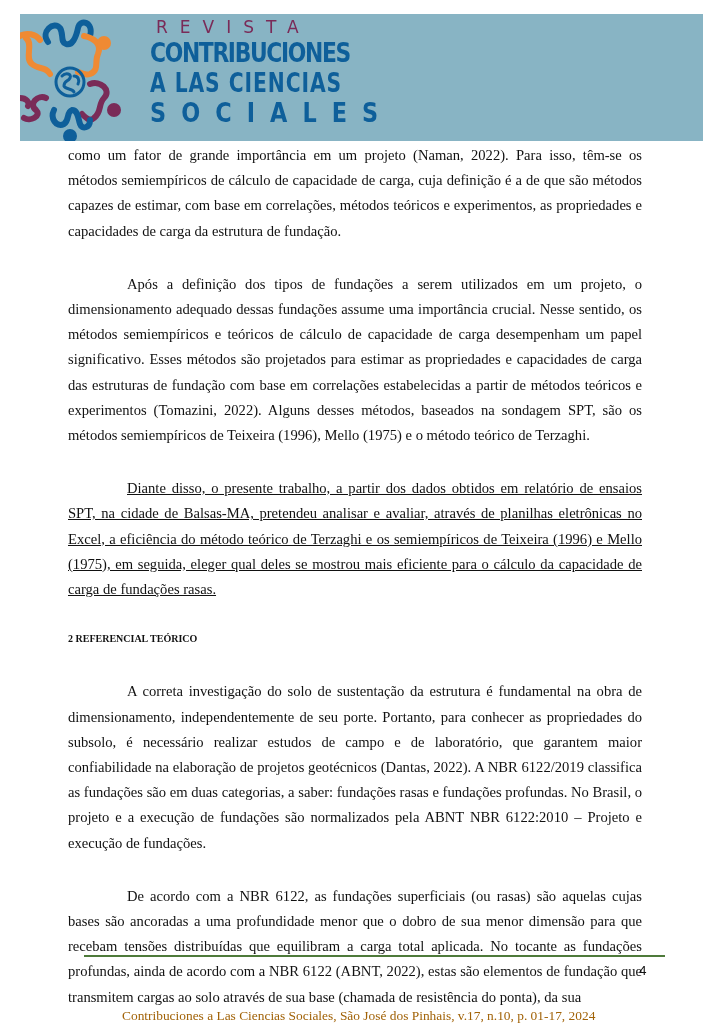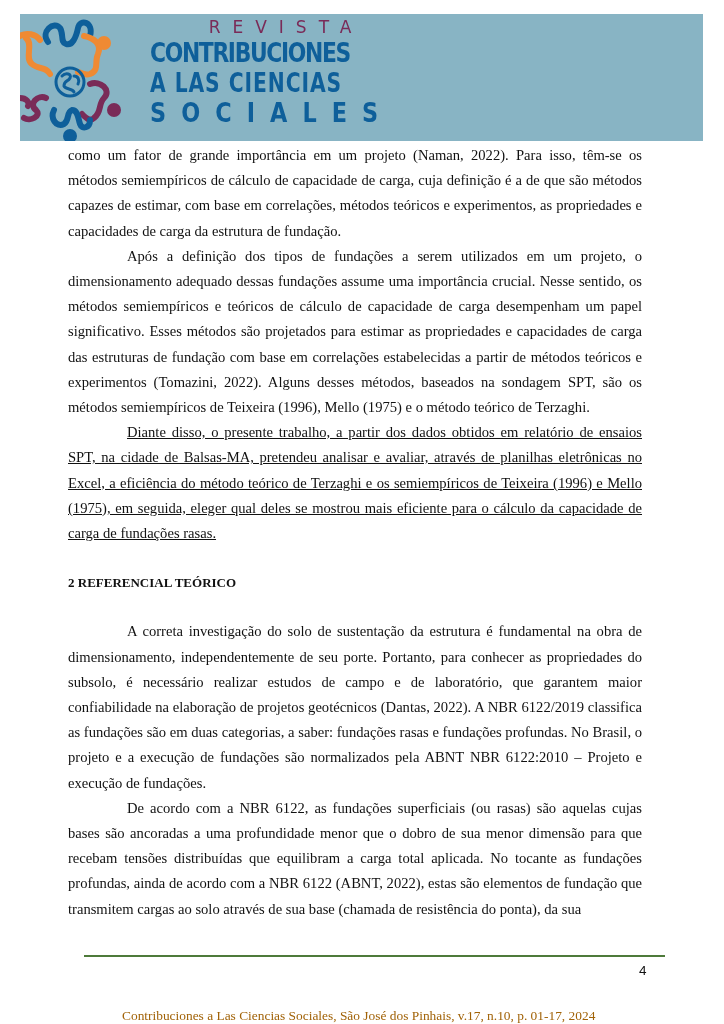--- a/index.html
+++ b/index.html
@@ -39,21 +39,20 @@
       font-family: "DejaVu Sans", sans-serif;
       font-weight: bold;
       color: #0e5f9a;
     }
     .masthead .revista {
       font-family: "DejaVu Sans", sans-serif;
       font-weight: normal;
       color: #7a2b58;
       font-size: 17px;
       letter-spacing: 12px;
-      text-align: center;
       width: 260px;
       margin-left: 6px;
       line-height: 22px;
     }
     .masthead .line1 {
       font-family: "DejaVu Sans", sans-serif;
       font-size: 26px;
       line-height: 30px;
       letter-spacing: -1.6px;
       transform: scaleX(0.84);
@@ -85,27 +84,28 @@
       width: 574px;
       font-size: 14.6px;
       line-height: 25.2px;
       text-align: justify;
     }
     .content p {
       margin: 0;
     }
     .content p.indent {
       text-indent: 59px;
+      margin-top: 28px;
     }
     .content p.gap-after {
       margin-bottom: 24px;
       text-decoration: underline;
     }
     .content h2 {
-      font-size: 13px;
+      font-size: 10px;
       font-weight: bold;
       margin: 0 0 24px 0;
       line-height: 25.2px;
     }
     .footer-rule {
       position: absolute;
       left: 84px;
       top: 955px;
       width: 581px;
       height: 2px;

